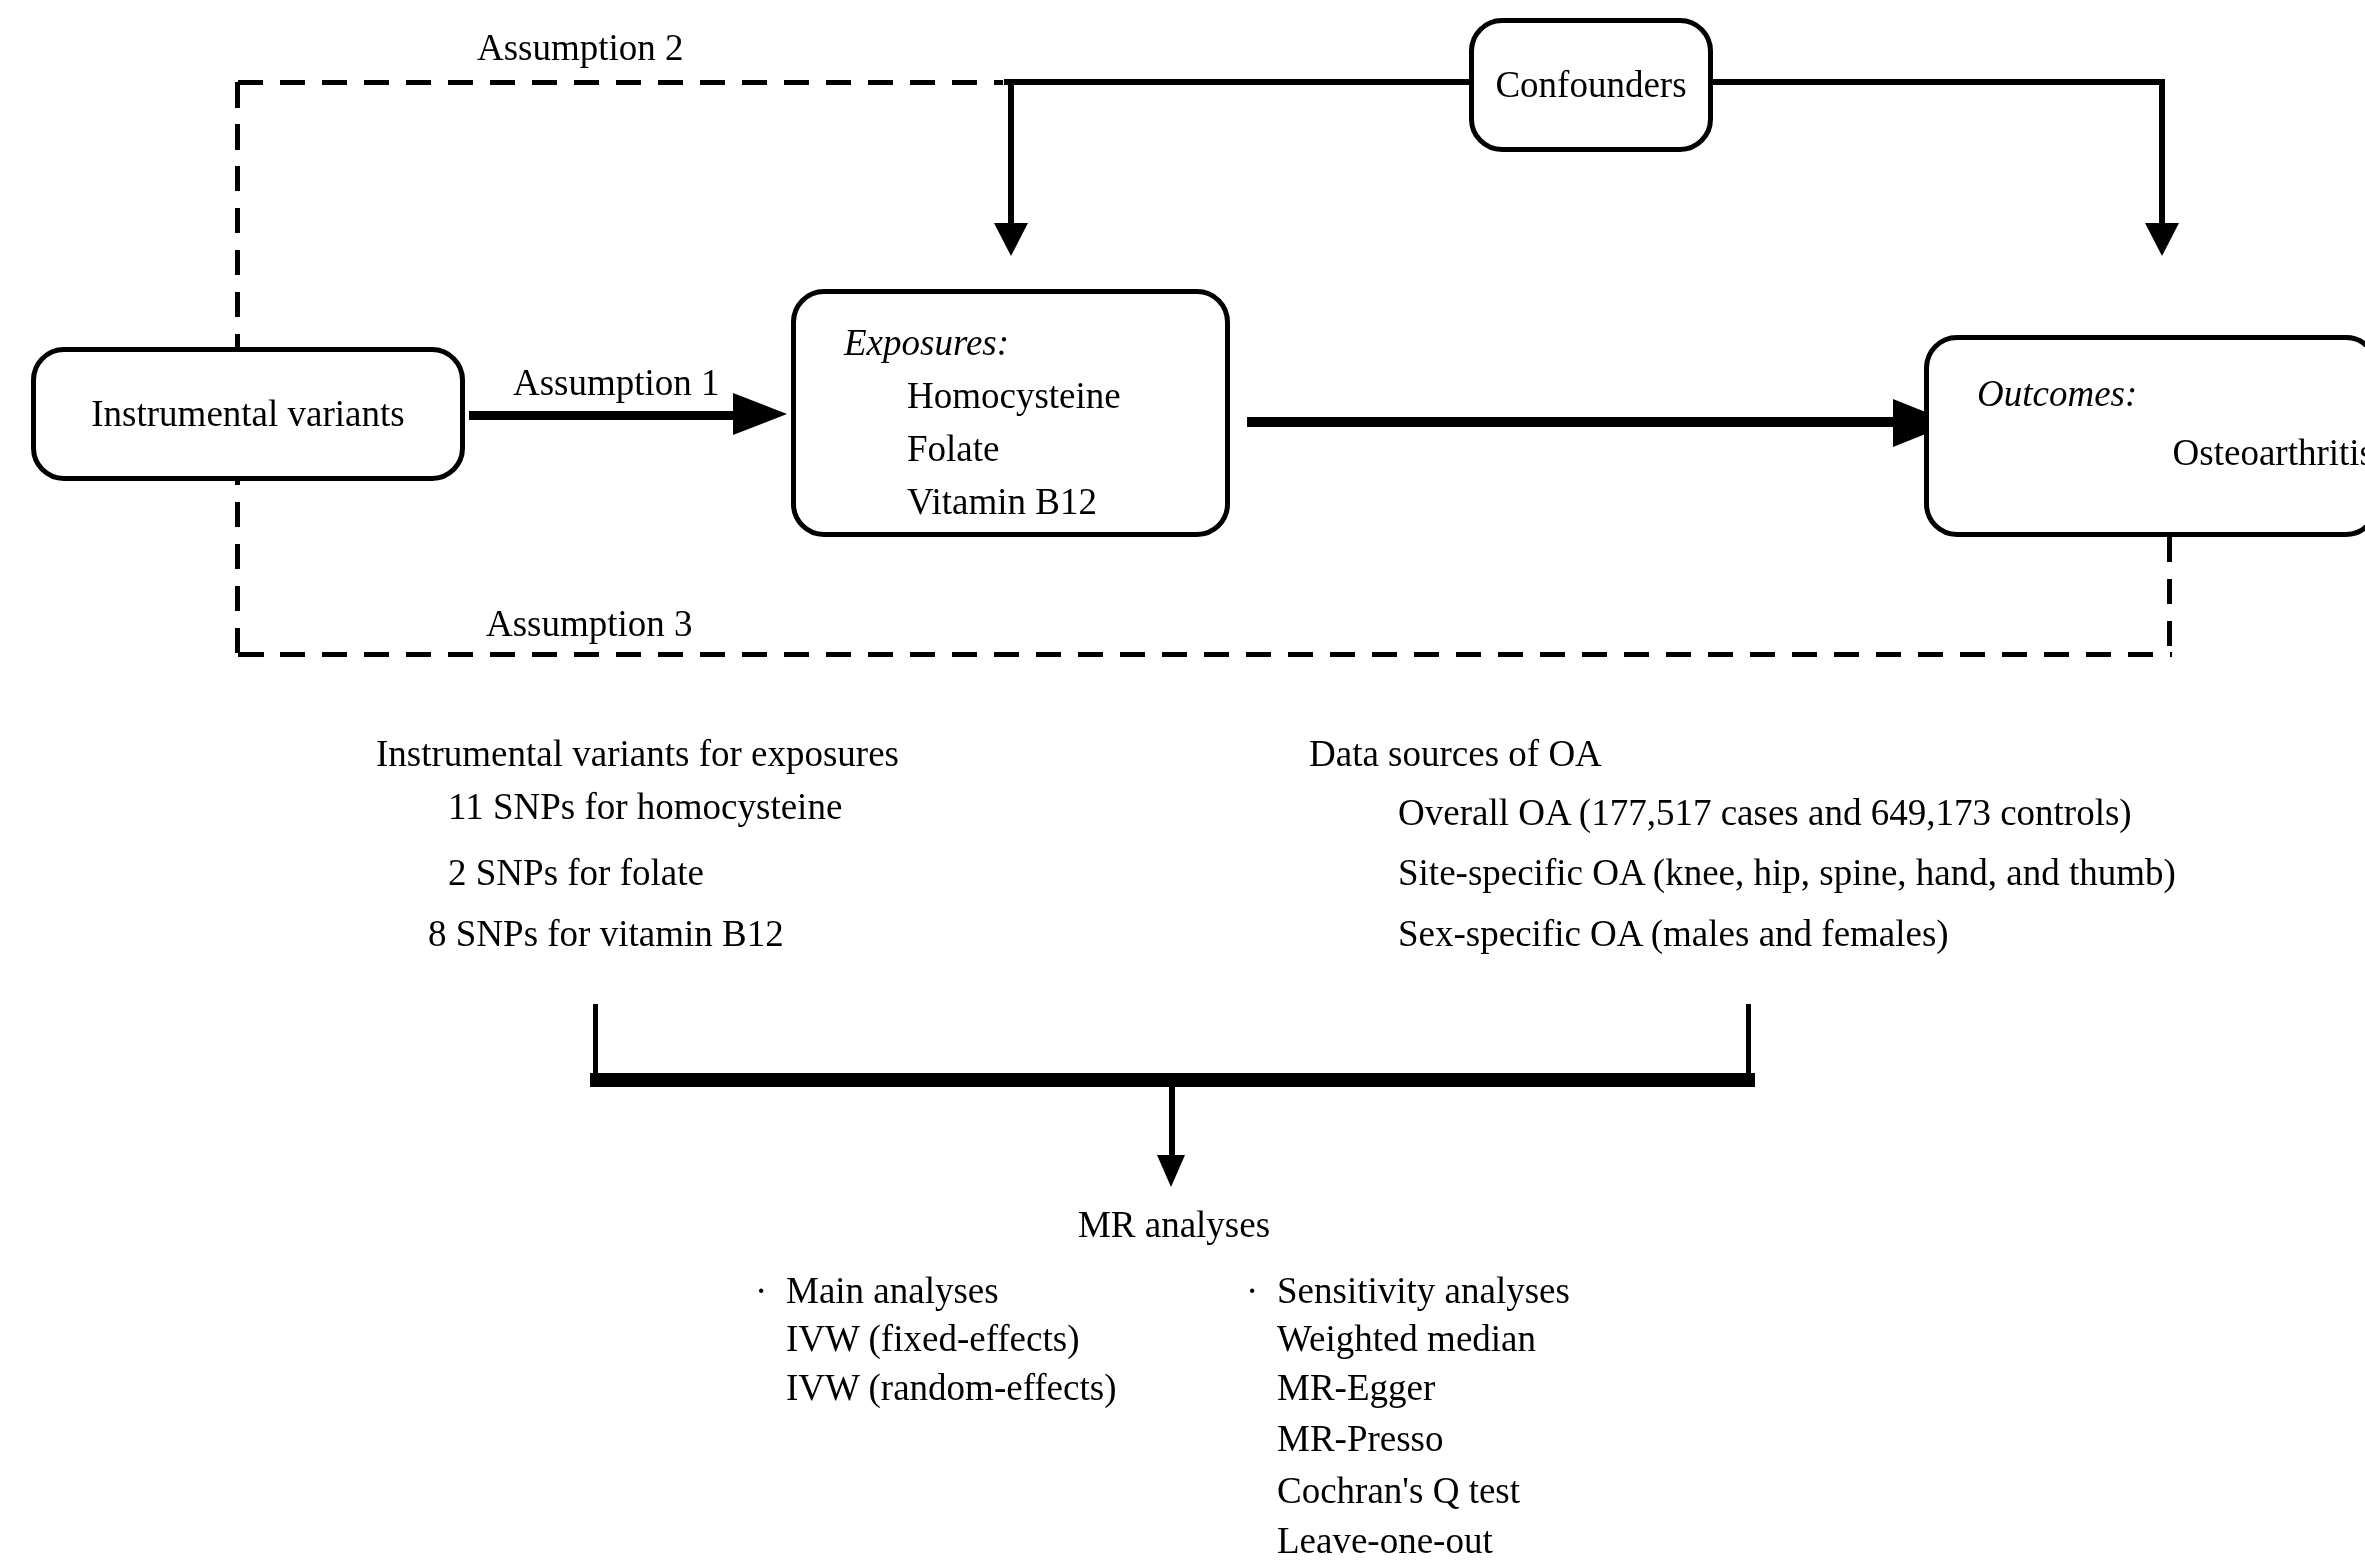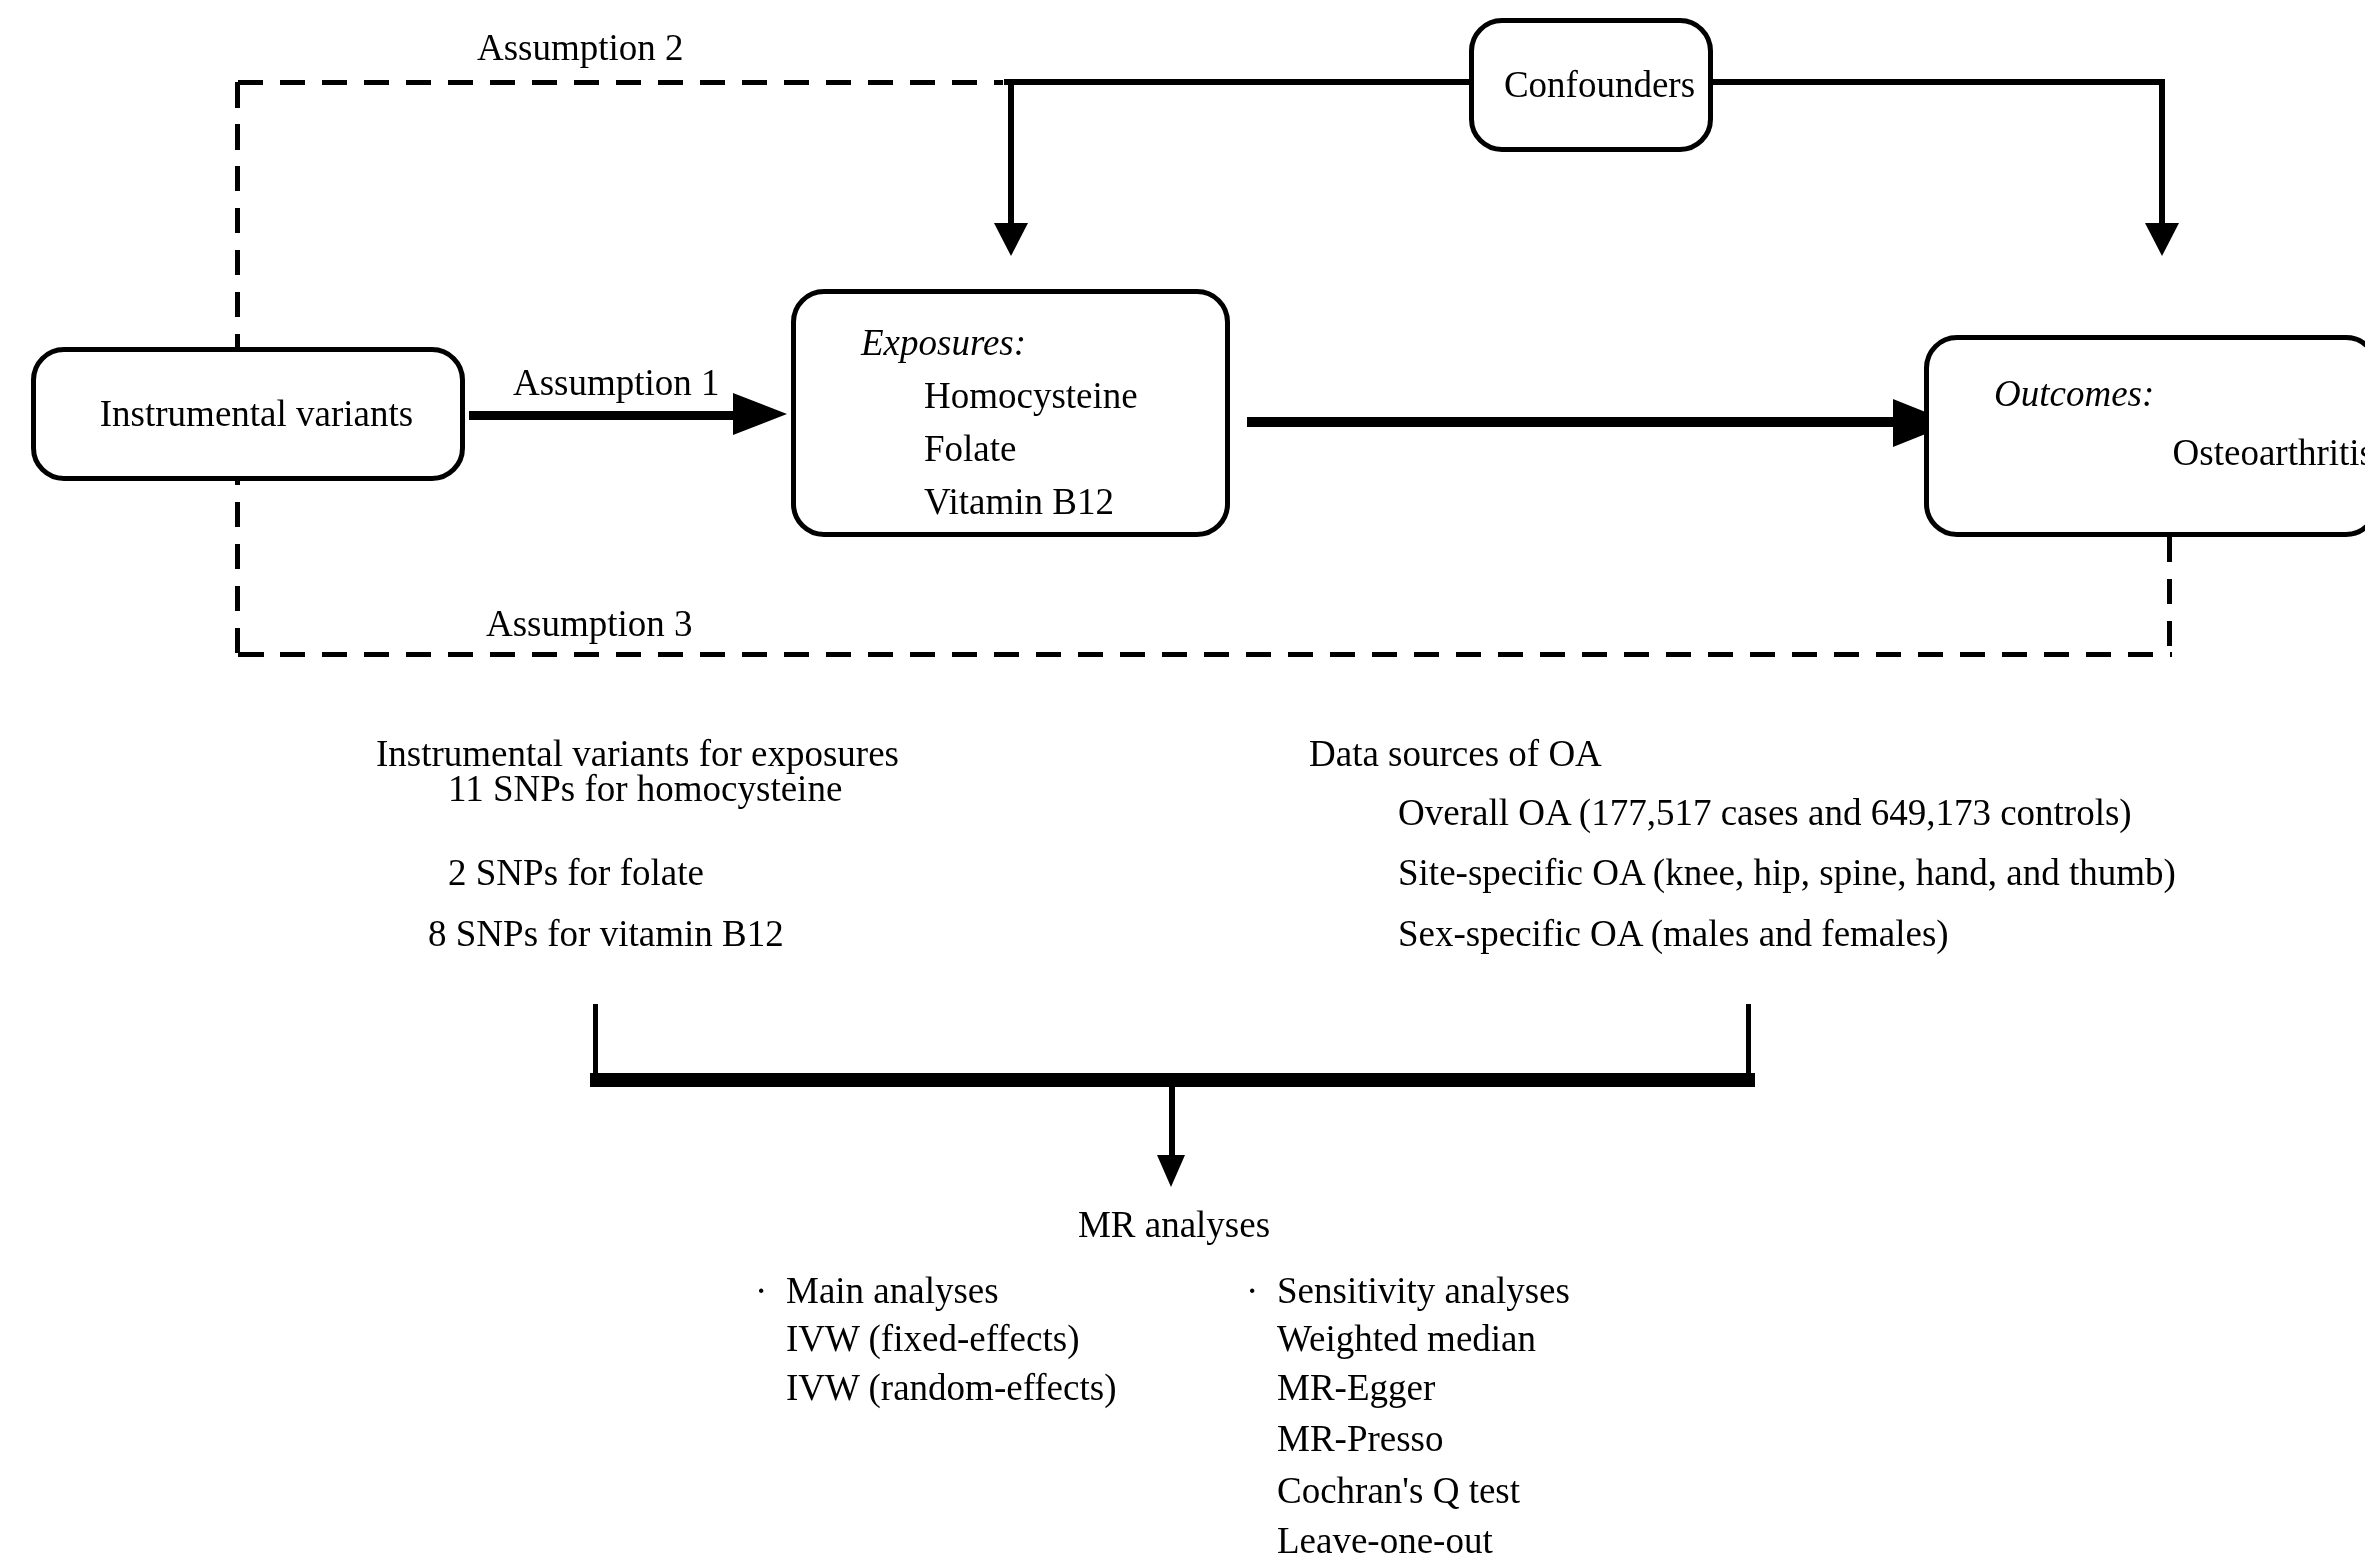--- a/index.html
+++ b/index.html
@@ -18,21 +18,21 @@
   .hdash{background-image:repeating-linear-gradient(90deg,#000 0 25.5px,transparent 25.5px 42px);}
   .vdash{background-image:repeating-linear-gradient(180deg,#000 0 25.5px,transparent 25.5px 42px);}
   
   .tri-down{width:0;height:0;border-left:17px solid transparent;border-right:17px solid transparent;border-top:33px solid #000;}
   .tri-down.small{border-left-width:14.7px;border-right-width:14.7px;border-top-width:32px;}
   .tri-right{width:0;height:0;border-top:21.5px solid transparent;border-bottom:21.5px solid transparent;border-left:54px solid #000;}
   .tri-right.big{border-top-width:24px;border-bottom-width:24px;border-left-width:60px;}
   
   .box{
     border:5.1px solid #000;border-radius:33px;background:#fff;
-    box-sizing:border-box;z-index:2;padding-left:17px;
+    box-sizing:border-box;z-index:2;
   }
   .box.center{display:flex;align-items:center;justify-content:center;}
   
   .t{font-size:37px;line-height:1.12;white-space:nowrap;}
   .b{font-weight:normal;}
   .node-title{margin:21.5px 0 0 48px;line-height:53px;font-style:italic;}
   .node-item{margin-left:111px;line-height:53px;}
   .node-title.wide{margin-top:24px;line-height:59px;}
   .node-item.wide{line-height:59px;text-align:right;}
 </style>
@@ -80,21 +80,21 @@
   <div class="abs box" style="left:1924px;top:335px;width:455px;height:202px">
     <div class="t node-title wide">Outcomes:</div>
     <div class="t node-item wide">Osteoarthritis</div>
   </div>
 
   <div class="abs t" style="left:477px;top:27px">Assumption 2</div>
   <div class="abs t" style="left:513px;top:362px">Assumption 1</div>
   <div class="abs t" style="left:486px;top:603px">Assumption 3</div>
 
   <div class="abs t b" style="left:376px;top:733px">Instrumental variants for exposures</div>
-  <div class="abs t" style="left:448px;top:768px">11 SNPs for homocysteine</div>
+  <div class="abs t" style="left:448px;top:786px">11 SNPs for homocysteine</div>
   <div class="abs t" style="left:448px;top:852px">2 SNPs for folate</div>
   <div class="abs t" style="left:428px;top:913px">8 SNPs for vitamin B12</div>
 
   <div class="abs t b" style="left:1309px;top:733px">Data sources of OA</div>
   <div class="abs t" style="left:1398px;top:792px">Overall OA (177,517 cases and 649,173 controls)</div>
   <div class="abs t" style="left:1398px;top:852px">Site-specific OA (knee, hip, spine, hand, and thumb)</div>
   <div class="abs t" style="left:1398px;top:913px">Sex-specific OA (males and females)</div>
 
   <div class="abs vline" style="left:593px;top:1004px;width:5.1px;height:71px"></div>
   <div class="abs vline" style="left:1746px;top:1004px;width:5.1px;height:71px"></div>

